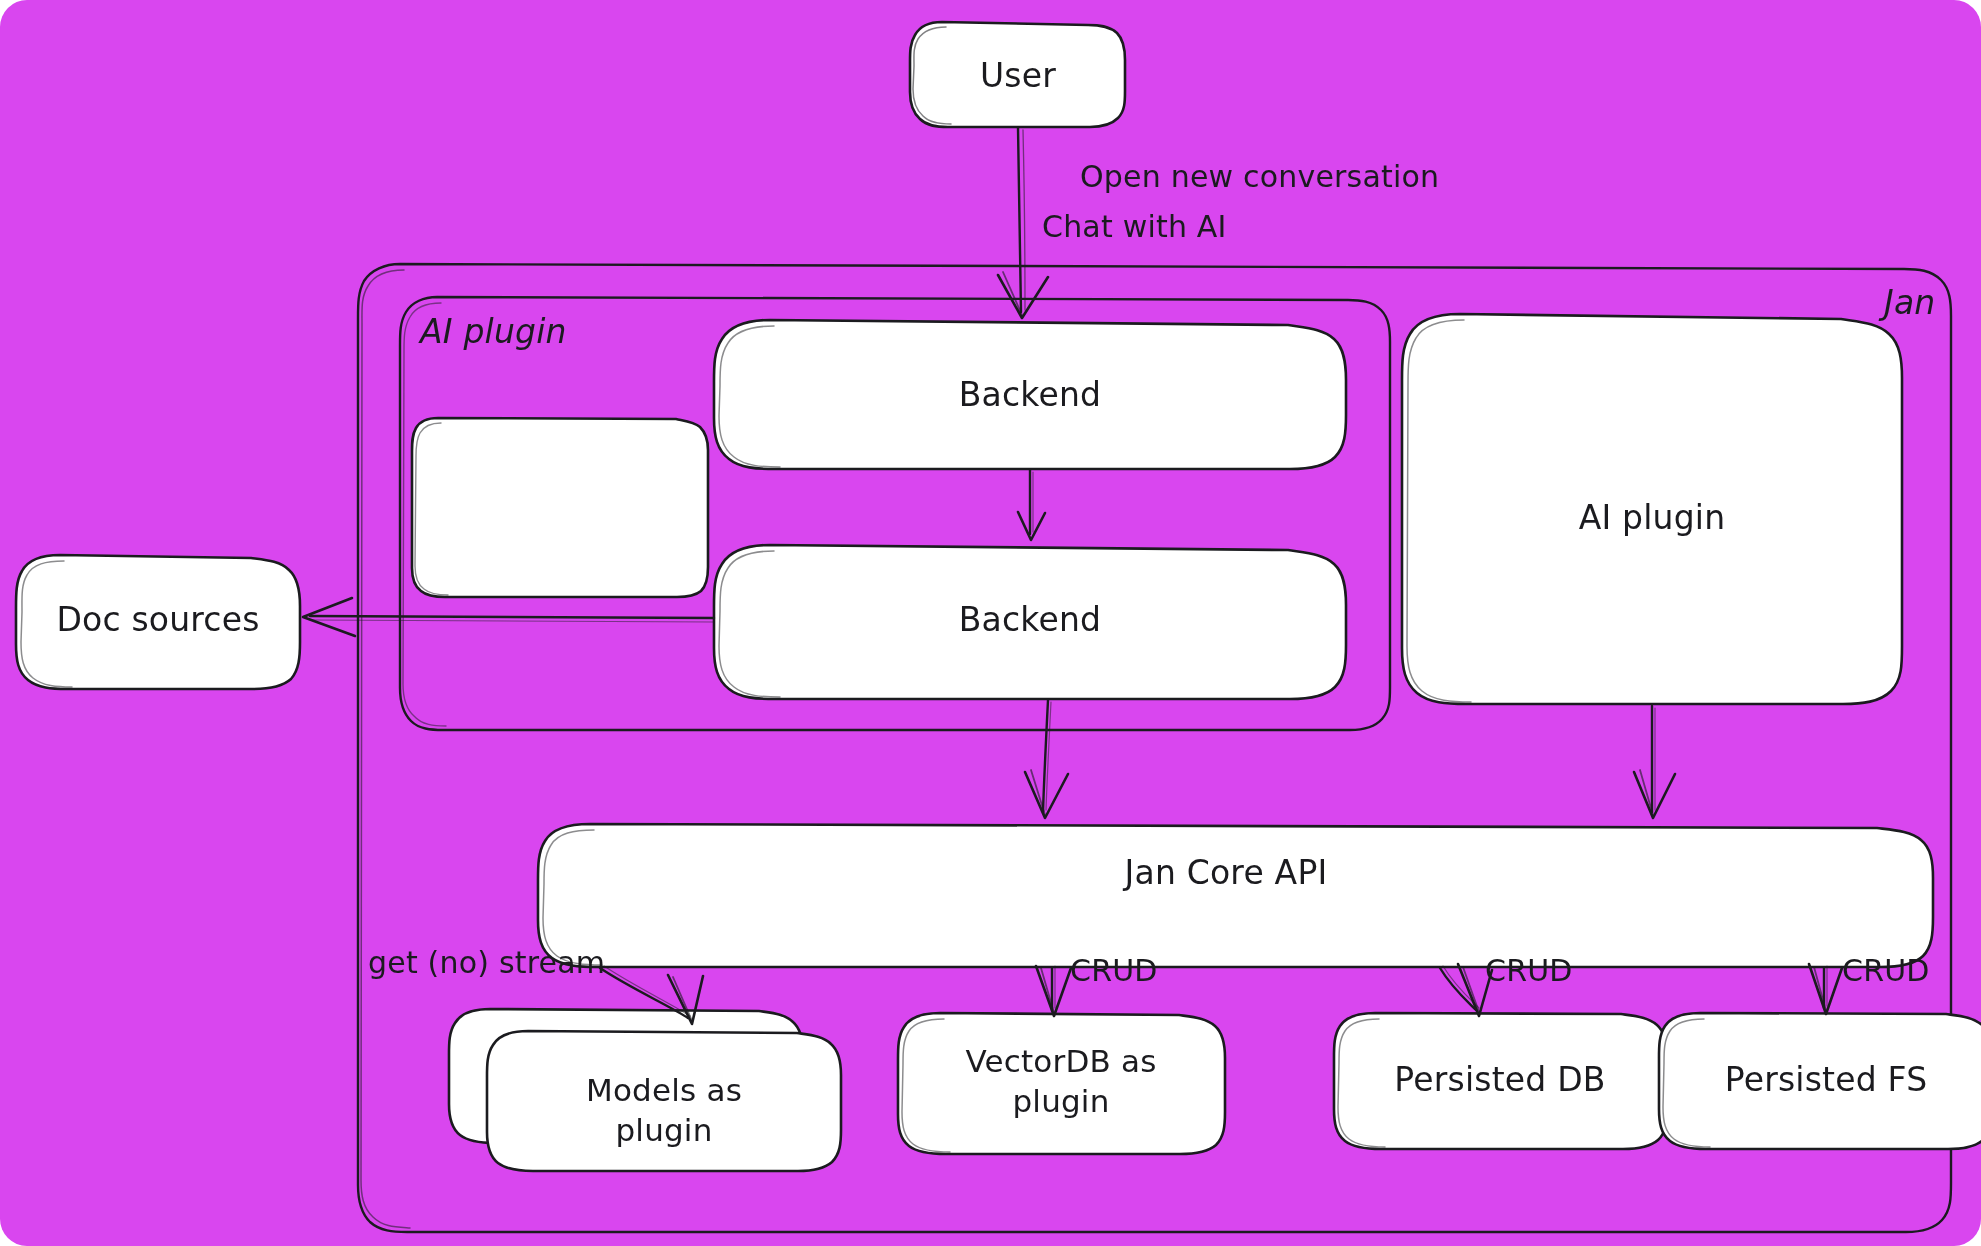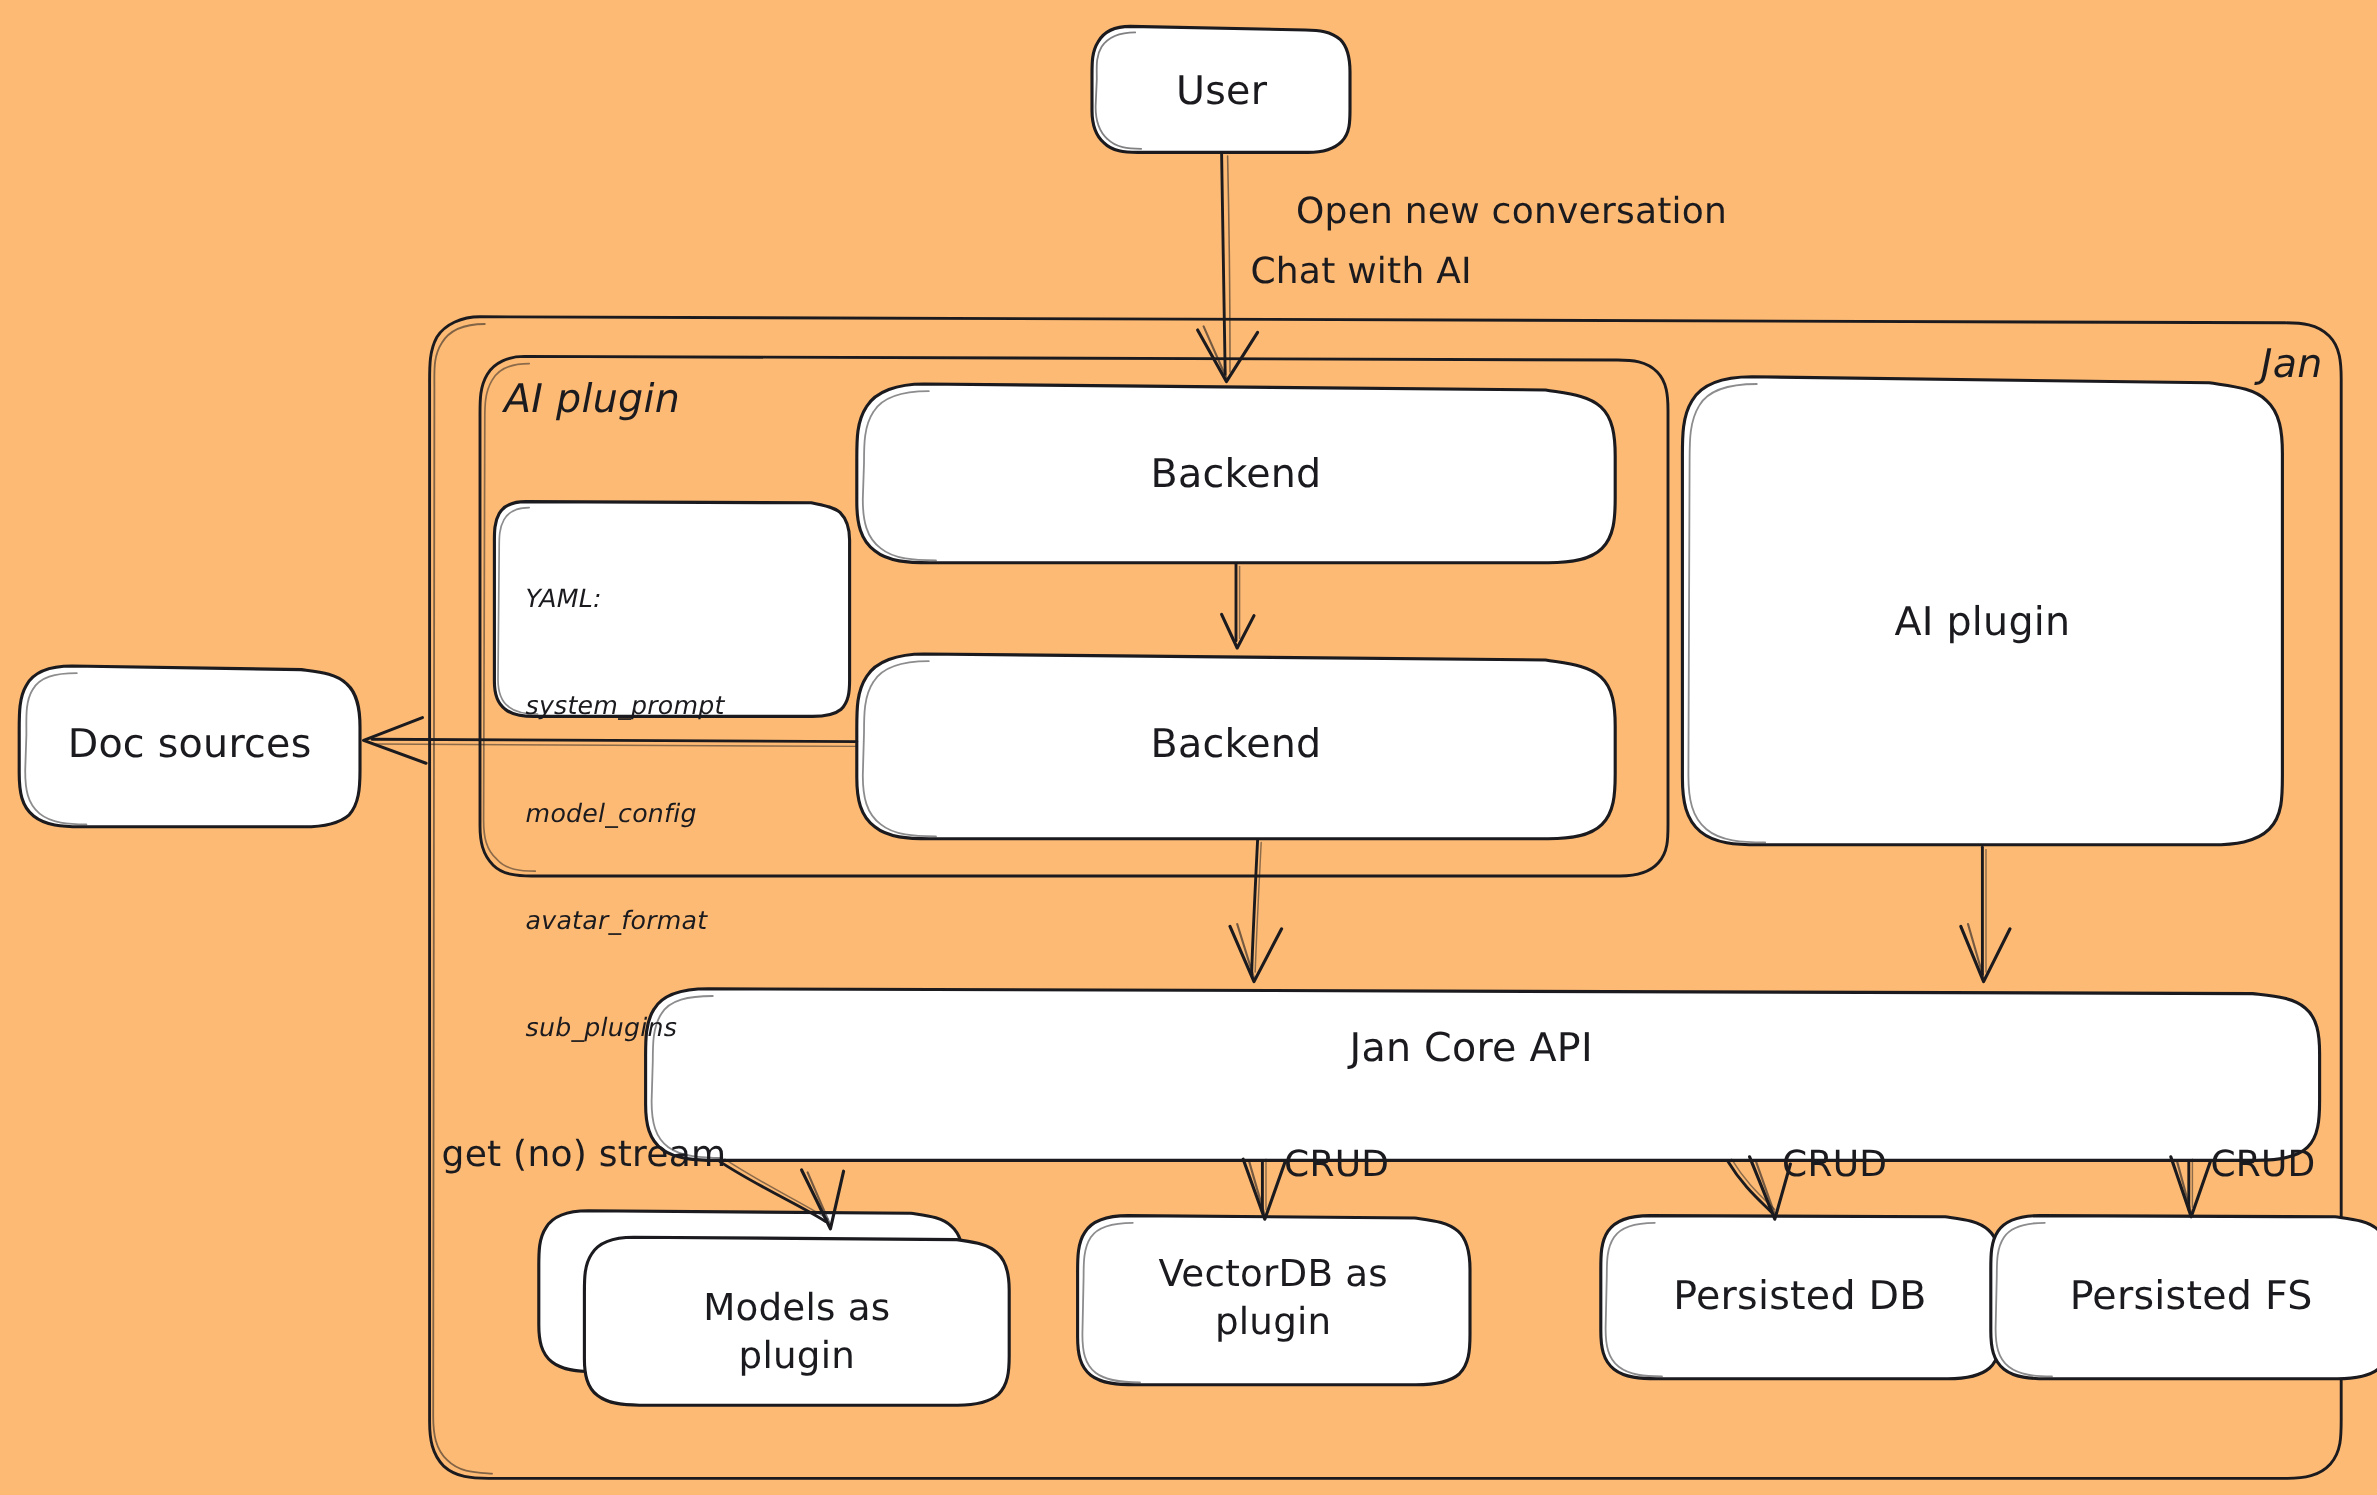--- a/index.html
+++ b/index.html
@@ -7,22 +7,23 @@
     padding: 0;
     background: #ffffff;
   }
   body {
     font-family: "DejaVu Sans", sans-serif;
   }
   #canvas {
     position: relative;
     width: 1981px;
     height: 1246px;
-    background: #fdba74;
+    background: #d946ef;
     overflow: hidden;
+    border-radius: 27px;
   }
   svg.layer {
     position: absolute;
     top: 0;
     left: 0;
     width: 1981px;
     height: 1246px;
     pointer-events: none;
   }
   svg.layer * { pointer-events: auto; }
@@ -477,27 +478,20 @@
 plugin</div>
 
   <div class="lbl node-label center" style="left:1500px; top:1080px;text-align:right;">Persisted DB</div>
 
   <div class="lbl node-label center" style="left:1826px; top:1080px;">Persisted FS</div>
 
   <div class="lbl container-label" style="left:1884px; top:282px;">Jan</div>
 
   <div class="lbl container-label" style="left:420px; top:311px;">AI plugin</div>
 
-  <div class="lbl yaml-text" style="left:438px; top:425px;">
-    <div class="k">YAML:</div>
-    <div class="k">system_prompt</div>
-    <div class="k">model_config</div>
-    <div class="k">avatar_format</div>
-    <div class="k">sub_plugins</div>
-  </div>
 
   <div class="lbl edge-label" style="left:1042px; top:158px;margin-left:38px;">Open new conversation</div>
   <div class="lbl edge-label" style="left:1042px; top:208px;">Chat with AI</div>
 
   <div class="lbl edge-label" style="left:368px; top:944px;">get (no) stream</div>
 
   <div class="lbl edge-label" style="left:1070px; top:952px;">CRUD</div>
 
   <div class="lbl edge-label" style="left:1485px; top:952px;">CRUD</div>
 

